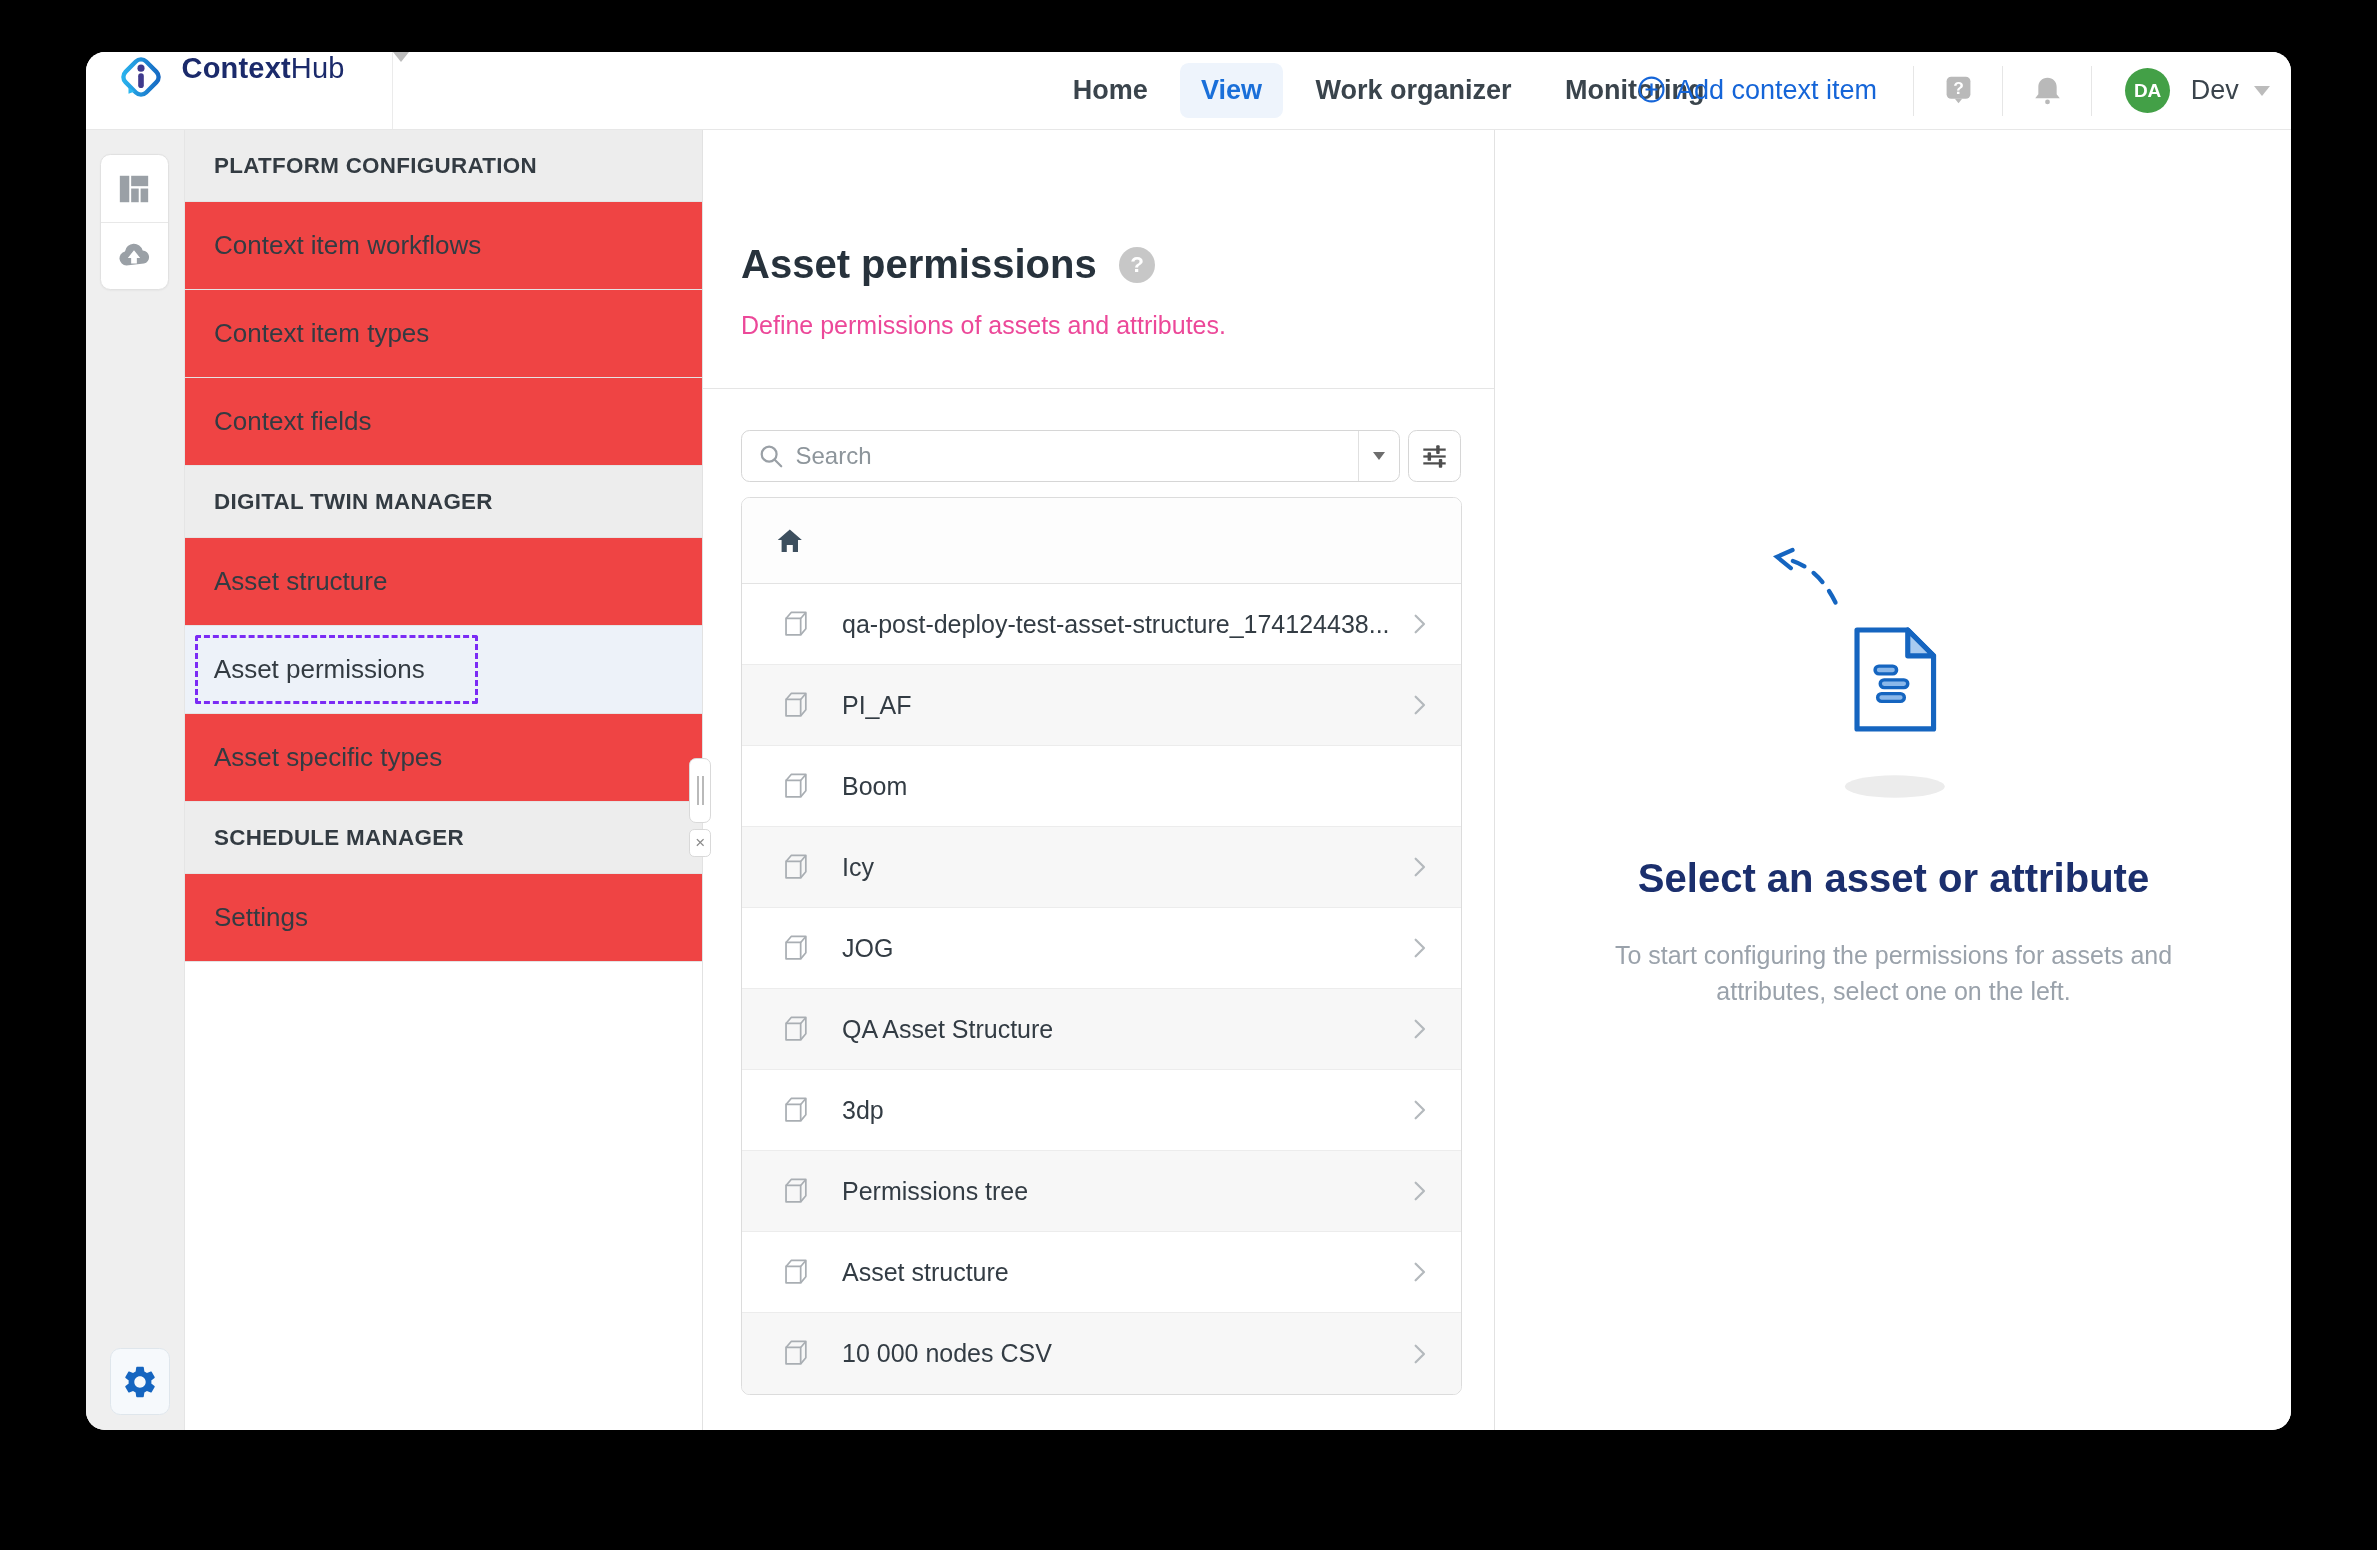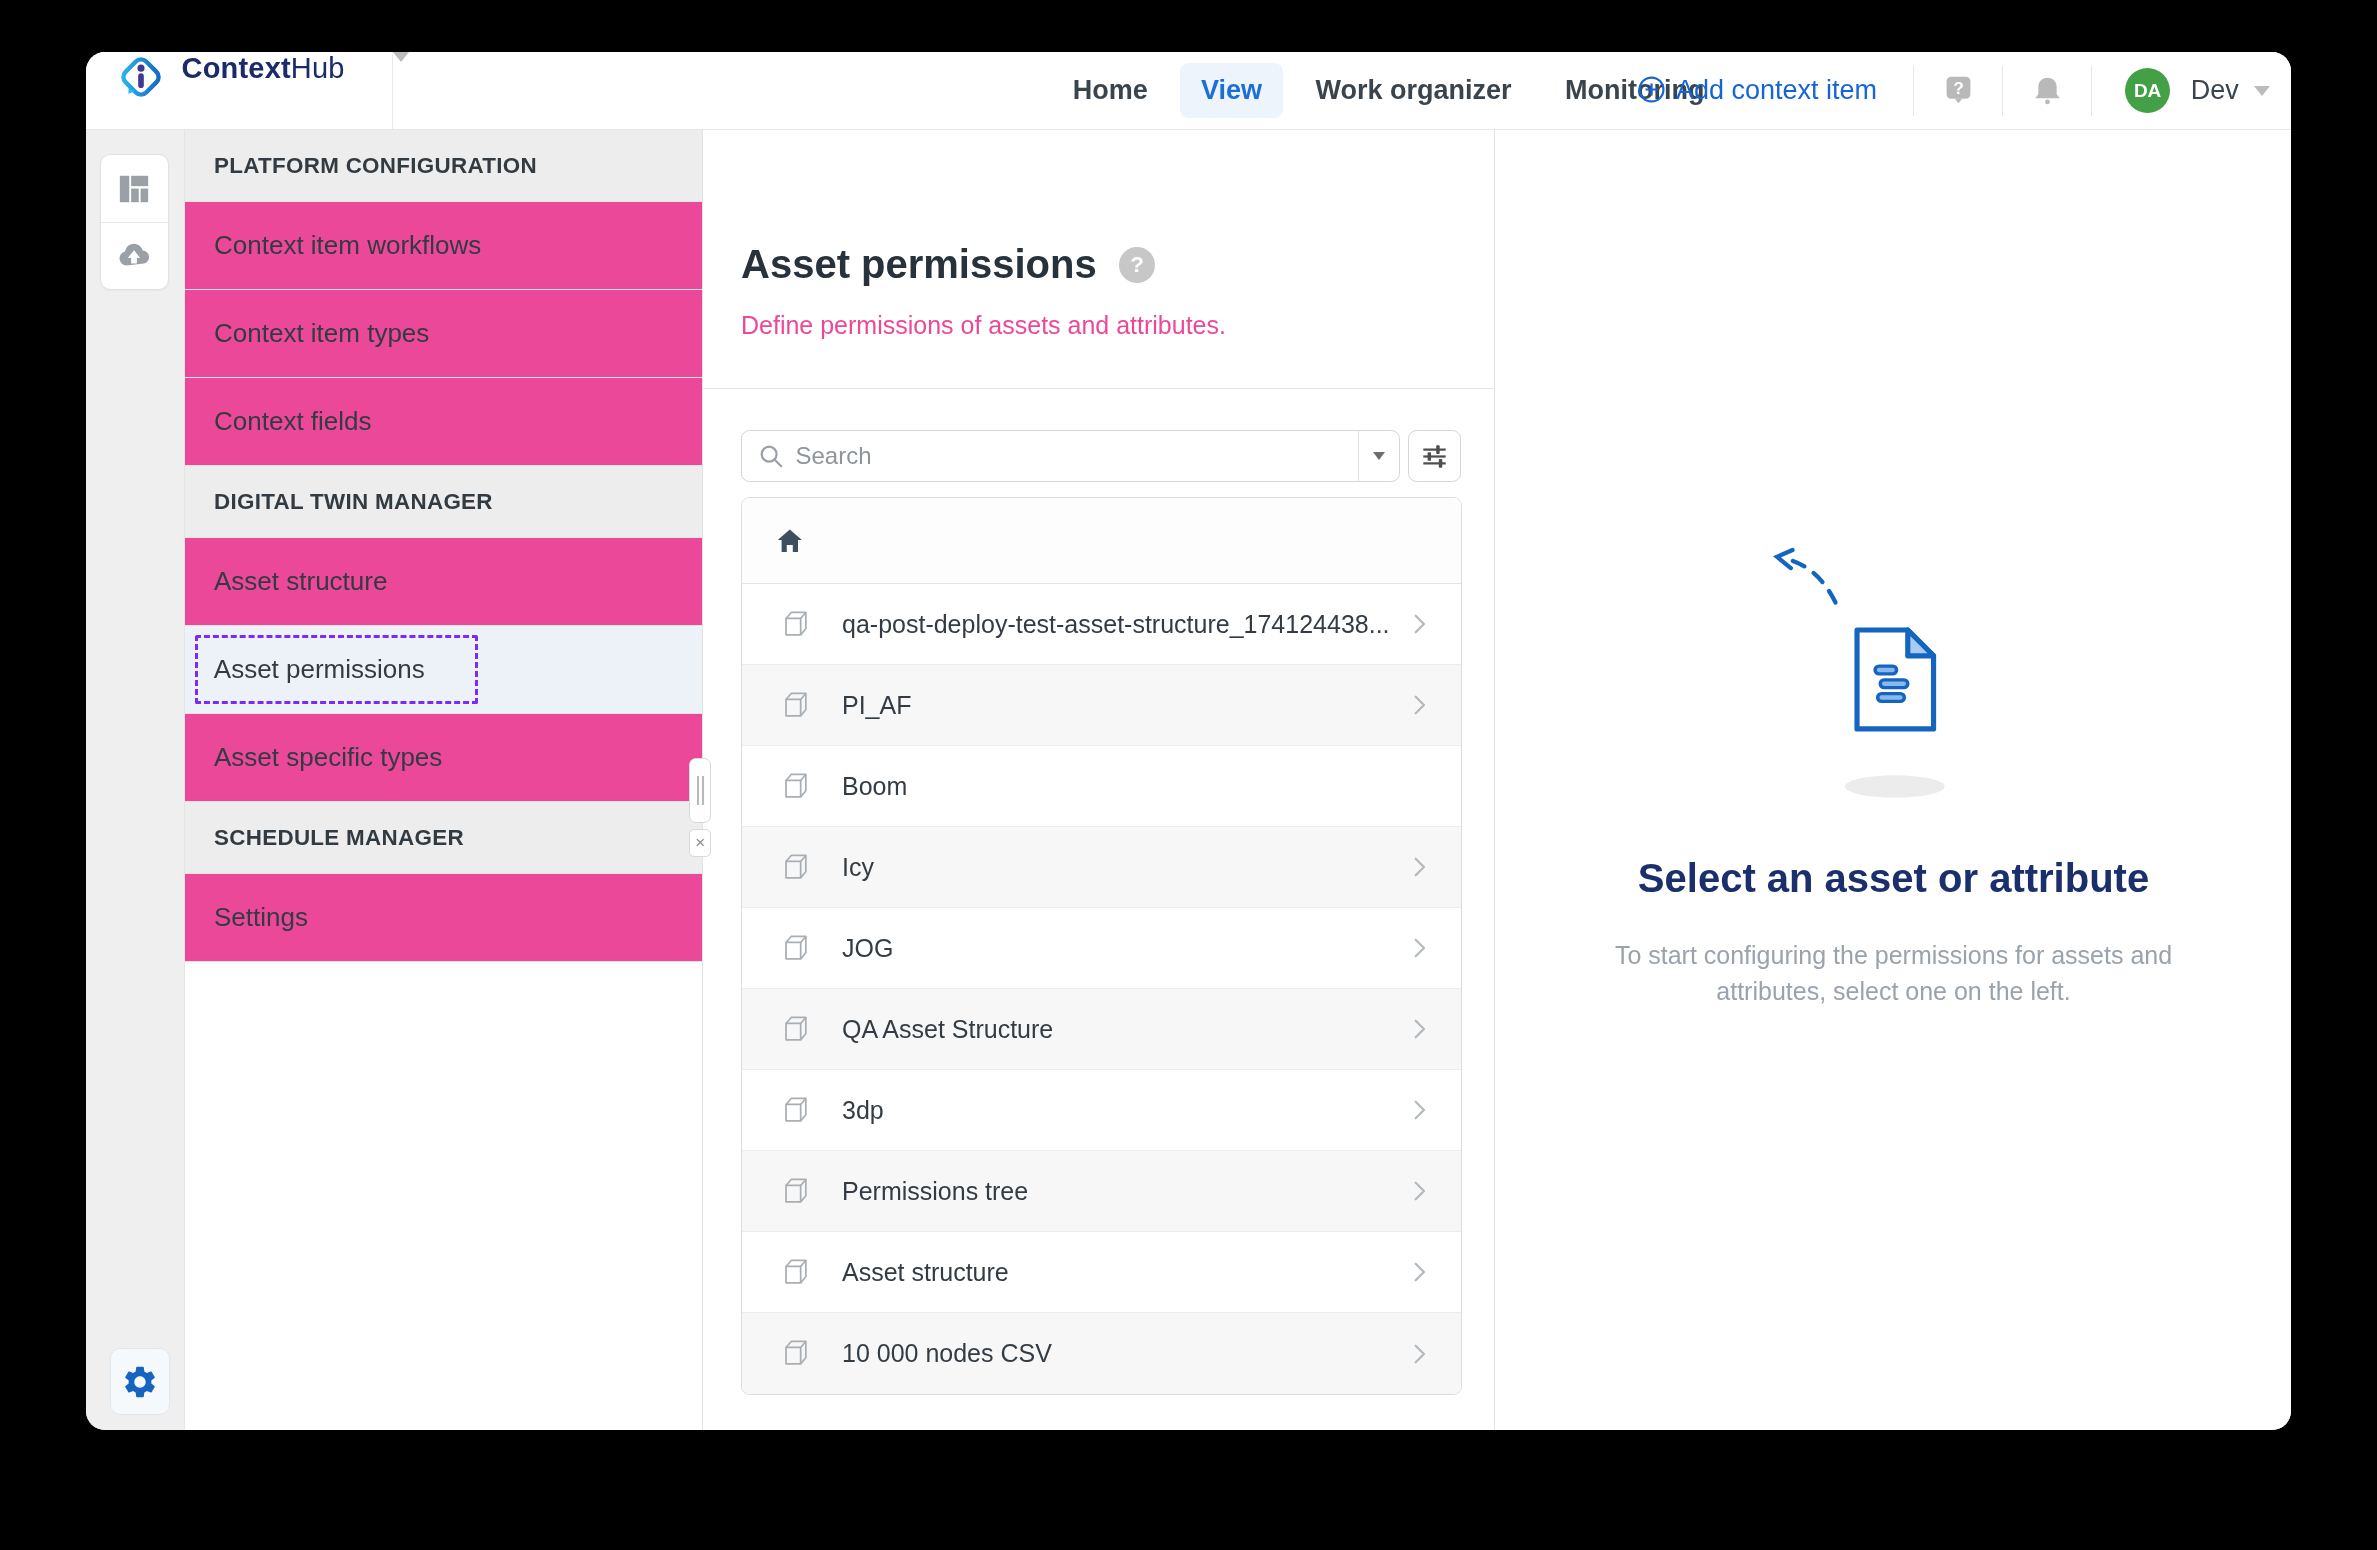--- a/index.html
+++ b/index.html
@@ -41,21 +41,21 @@
   .rail-group { position: absolute; left: 13.8px; top: 24px; width: 69px; background: #fff;
                 border: 0.9px solid #e1e1e1; border-radius: 10.3px; overflow: hidden; box-shadow: 0 0.9px 1.7px rgba(0,0,0,.04); }
   .rail-btn { height: 67px; display: flex; align-items: center; justify-content: center; }
   .rail-btn + .rail-btn { border-top: 0.9px solid #e8e8e8; }
   .gear-btn { position: absolute; left: 24px; bottom: 14.6px; width: 60px; height: 67px; background: #f6f9fc;
               border: 0.9px solid #dfe6ec; border-radius: 10.3px; display: flex; align-items: center; justify-content: center; }
 
   
   .sidebar { position: absolute; left: 99px; top: 78px; bottom: 0; width: 517px; background: #fff; }
   .entry { height: 88px; display: flex; align-items: center; border-bottom: 0.9px solid #e4e4e4;
-           background: #ec4899; padding-left: 29px; font-size: 26px; color: #333b42; }
+           background: #ef4444; padding-left: 29px; font-size: 26px; color: #333b42; }
   .entry.header { height: 72px; background: #ededed; font-size: 22.4px; font-weight: 700;
                   letter-spacing: 0.3px; color: #333b42; cursor: default; }
   .entry.selected { background: #edf2f9; padding-left: 10.3px; }
   .entry-box { display: inline-flex; align-items: center; height: 69px; border-radius: 2.6px; }
   .entry.selected .entry-box { border: 3.4px dashed #7b2bf5; padding: 0 50px 0 15.5px; }
 
   
   .resize-handle { position: absolute; left: 603px; top: 706px; width: 22.4px; height: 65px; background: #fff;
                    border: 0.9px solid #d9d9d9; border-radius: 6.9px; z-index: 20;
                    display: flex; align-items: center; justify-content: center; gap: 3.4px; }

